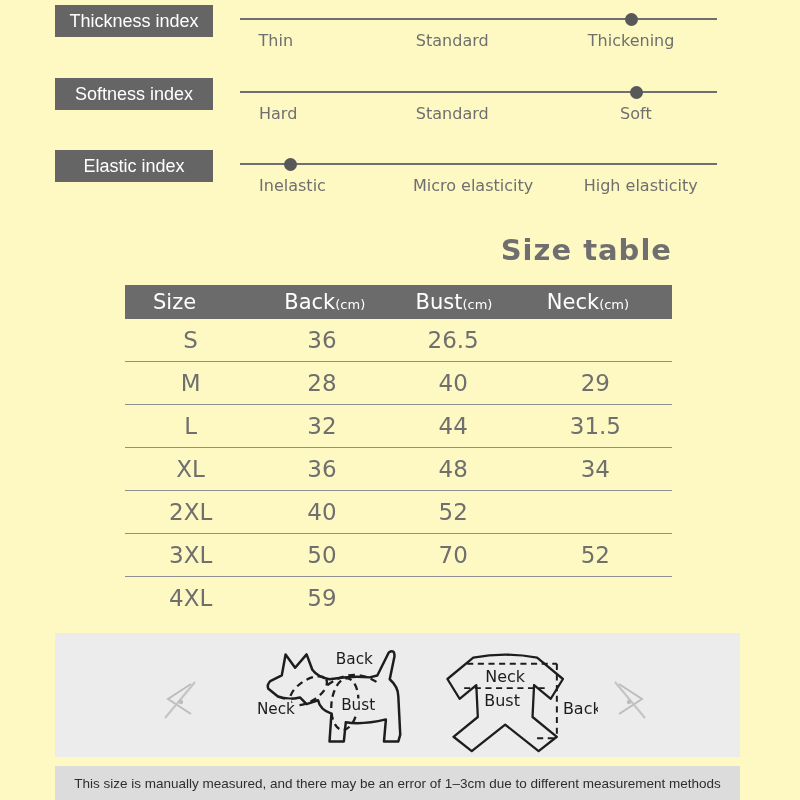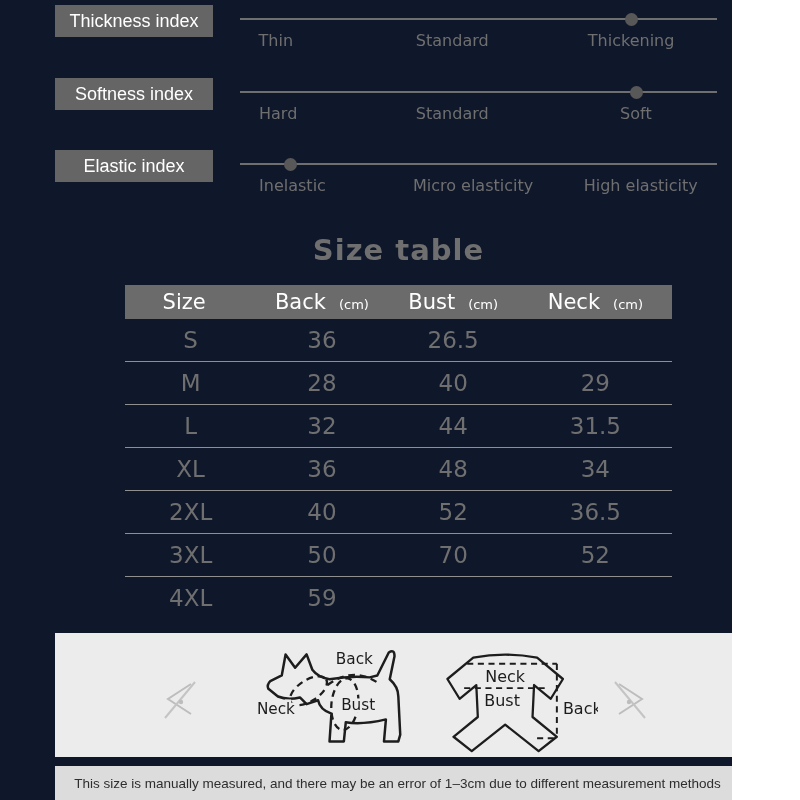--- a/index.html
+++ b/index.html
@@ -1,35 +1,35 @@
 <!DOCTYPE html>
 <html><head>
 <meta charset="utf-8">
 <style>
   html,body{margin:0;padding:0;}
   body{width:800px;height:800px;background:#fff;font-family:"DejaVu Sans","Liberation Sans",sans-serif;}
-  #page{position:relative;width:732px;height:800px;background:#0f172a;overflow:hidden;}
+  #page{position:relative;width:800px;height:800px;background:#fef9c3;overflow:hidden;}
 
   
   .index-row{position:absolute;left:55px;width:690px;height:62px;}
   .index-label{position:absolute;left:0;top:0;width:158px;height:32px;line-height:32px;
     background:#656565;color:#ffffff;text-align:center;font-size:18px;font-family:"Liberation Sans",sans-serif;}
   .slider{position:absolute;left:185px;top:0;width:477px;height:60px;}
   .slider-track{position:absolute;left:0;right:0;top:13px;height:2px;background:#6f6f6f;}
   .slider-dot{position:absolute;top:8px;width:13px;height:13px;margin-left:-6px;border-radius:50%;background:#585858;}
   .slider-opt{position:absolute;top:26px;transform:translateX(-50%);white-space:nowrap;
     font-size:16px;color:#6f6f6f;}
 
   
-  .table-title{position:absolute;left:125px;top:233px;width:547px;text-align:center;
+  .table-title{position:absolute;left:125px;top:233px;width:547px;text-align:right;
     font-size:29px;font-weight:bold;color:#6f6f6f;letter-spacing:1px;}
   .size-table{position:absolute;left:125px;top:285px;width:547px;}
   .t-header{display:grid;grid-template-columns:24% 24% 24% 28%;background:#6b6b6b;height:34px;}
-  .th{display:flex;align-items:center;justify-content:center;color:#ffffff;font-size:21px;}
-  .th .unit{font-size:13px;margin-left:13px;padding-top:4px;}
+  .th{display:flex;align-items:center;justify-content:flex-start;color:#ffffff;font-size:21px;padding-left:28px;}
+  .th .unit{font-size:13px;margin-left:0;padding-top:4px;}
   .t-row{display:grid;grid-template-columns:24% 24% 24% 28%;height:42px;border-bottom:1.5px solid #8f8f8f;}
   .t-row:last-child{border-bottom:none;}
   .td{display:flex;align-items:center;justify-content:center;font-size:23px;color:#6f6f6f;}
 
   
   .diagram{position:absolute;left:55px;top:633px;width:685px;height:124px;background:#ececec;}
   .chev{position:absolute;top:44px;width:44px;height:44px;}
   .chev.left{left:103px;}
   .chev.right{left:553px;}
   .dog-svg{position:absolute;left:200px;top:8px;}
@@ -120,21 +120,20 @@
     <div class="t-row">
       <div class="td">XL</div>
       <div class="td">36</div>
       <div class="td">48</div>
       <div class="td">34</div>
     </div>
     <div class="t-row">
       <div class="td">2XL</div>
       <div class="td">40</div>
       <div class="td">52</div>
-      <div class="td">36.5</div>
     </div>
     <div class="t-row">
       <div class="td">3XL</div>
       <div class="td">50</div>
       <div class="td">70</div>
       <div class="td">52</div>
     </div>
     <div class="t-row">
       <div class="td">4XL</div>
       <div class="td">59</div>

